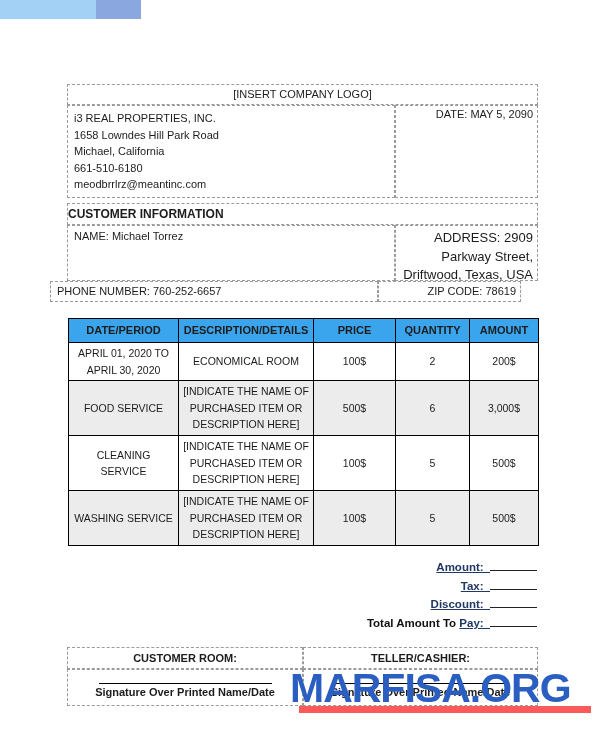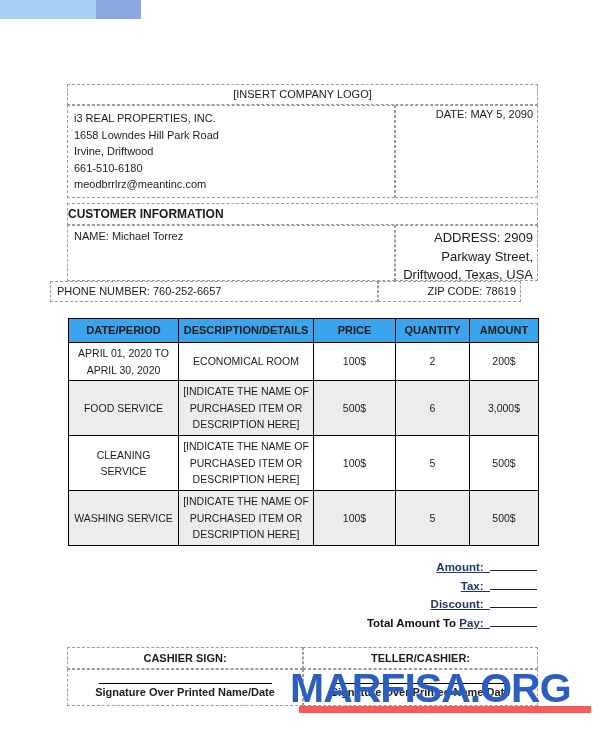--- a/index.html
+++ b/index.html
@@ -71,21 +71,21 @@
   <div class="bar-medium"></div>
 
   <div class="logo-row dashedbox">
     <span>[INSERT COMPANY LOGO]</span>
   </div>
 
   <div class="info-row">
     <div class="company-cell dashedbox">
       <div>i3 REAL PROPERTIES, INC.</div>
       <div>1658 Lowndes Hill Park Road</div>
-      <div>Irvine, Driftwood</div>
+      <div>Michael, California</div>
       <div>661-510-6180</div>
       <div>meodbrrlrz@meantinc.com</div>
     </div>
     <div class="invoice-cell dashedbox">
       <div class="invoice-date">DATE: MAY 5, 2090</div>
     </div>
   </div>
 
   <div class="cust-title-row dashedbox">
     <span>CUSTOMER INFORMATION</span>
@@ -168,21 +168,21 @@
     <div>
       <span class="lbl">Discount:_</span><span class="line"></span>
     </div>
     <div>
       <span>Total Amount To </span><span class="lbl">Pay:_</span><span class="line"></span>
     </div>
   </div>
 
   <div class="sig-table">
     <div class="sig-head">
-      <div class="sig-c-left dashedbox">CASHIER SIGN:</div>
+      <div class="sig-c-left dashedbox">CUSTOMER ROOM:</div>
       <div class="sig-c-right dashedbox">TELLER/CASHIER:</div>
     </div>
     <div class="sig-body">
       <div class="sig-c-left dashedbox">
         <div class="sig-line"></div>
         <div class="sig-caption">Signature Over Printed Name/Date</div>
       </div>
       <div class="sig-c-right dashedbox">
         <div class="sig-line"></div>
         <div class="sig-caption">Signature Over Printed Name/Date</div>

